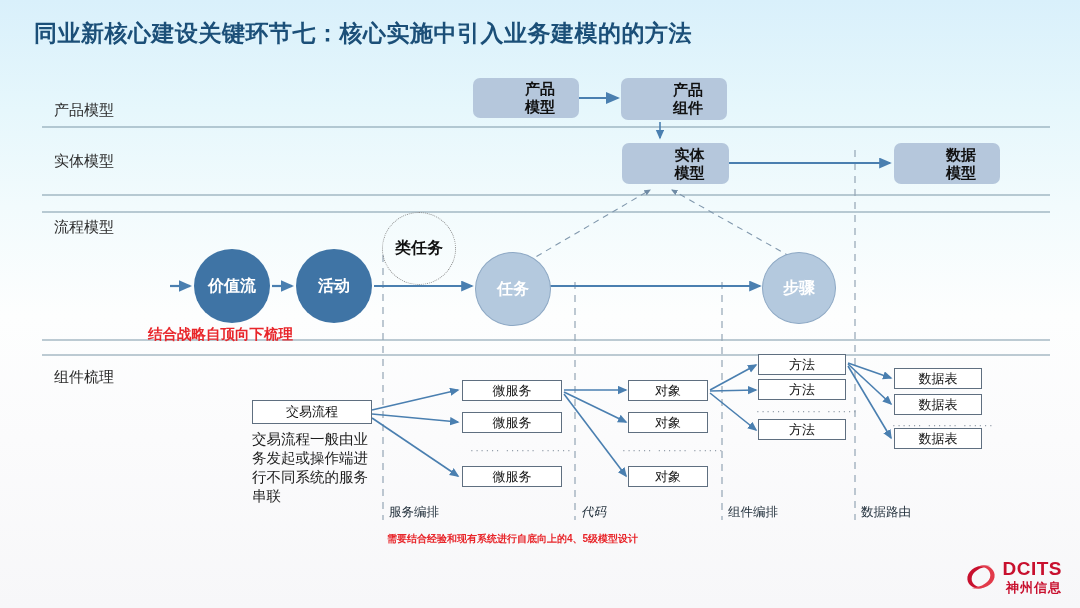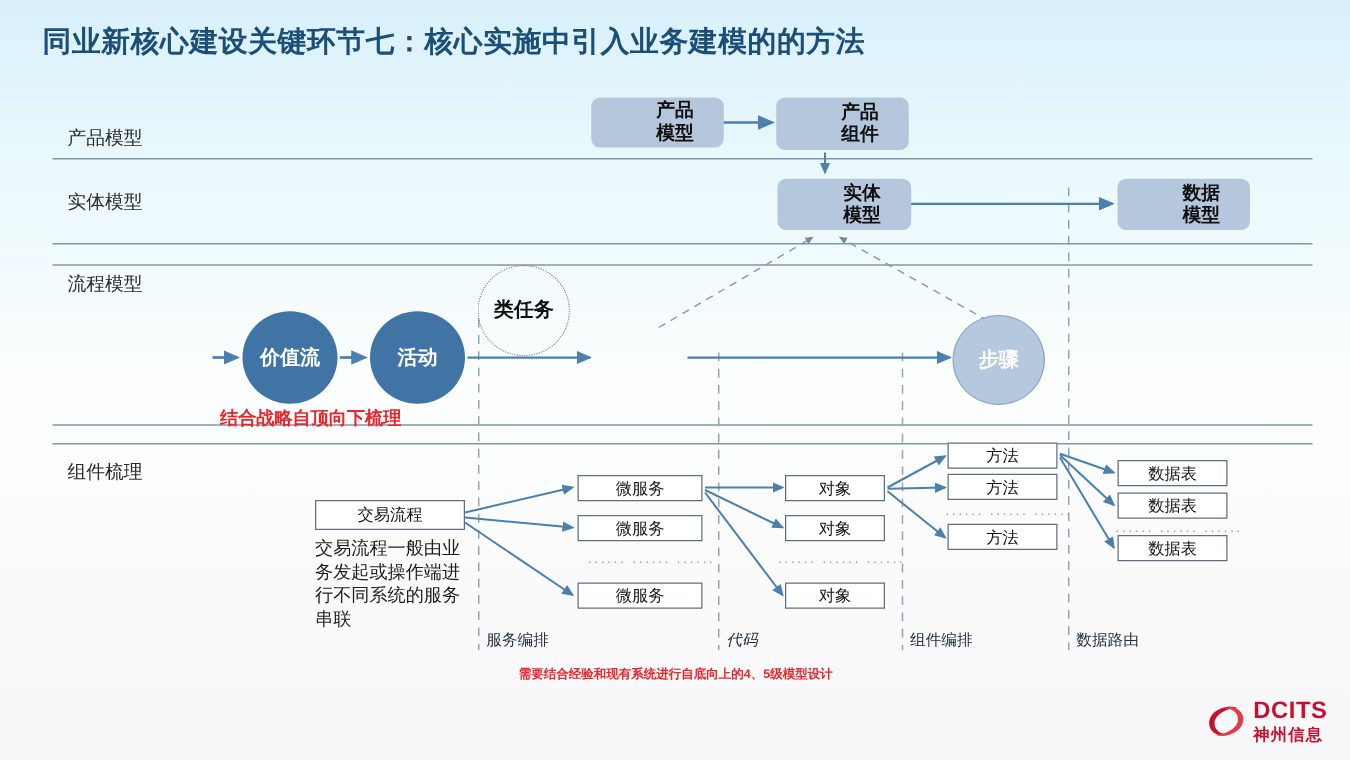--- a/index.html
+++ b/index.html
@@ -108,21 +108,20 @@
     font-size: 14.5px;
     line-height: 19px;
     color: #1d1d1d;
     width: 125px;
   }
   .red-note {
     position: absolute;
     color: #e8262b;
     font-weight: bold;
     white-space: nowrap;
-    margin-left: 28px;
   }
   .col-label {
     position: absolute;
     font-size: 12.5px;
     color: #23313d;
     white-space: nowrap;
   }
   
   #logo {
     position: absolute;
@@ -130,20 +129,21 @@
     bottom: 14px;
     display: flex;
     align-items: center;
     gap: 5px;
   }
   #logo-mark { width: 34px; height: 34px; }
   #logo-text {
     display: flex;
     flex-direction: column;
     line-height: 1;
+    align-items: flex-end;
   }
   #logo-en {
     font-size: 19px;
     font-weight: bold;
     color: #c8102e;
     letter-spacing: 0.5px;
   }
   #logo-cn {
     font-size: 13px;
     font-weight: bold;
@@ -235,20 +235,21 @@
   </div>
 
   <div class="model-box" style="left:894px; top:143px; width:78px; height:41px;">
     <span>数据</span>
     <span>模型</span>
   </div>
 
   <div class="circle dark" style="left:194px; top:249px; width:76px; height:74px;">价值流</div>
   <div class="circle dark" style="left:296px; top:249px; width:76px; height:74px;">活动</div>
   <div class="circle dotted" style="left:382px; top:212px; width:72px; height:71px;">类任务</div>
+  <div class="circle light" style="left:475px; top:252px; width:74px; height:72px;">任务</div>
   <div class="circle light" style="left:762px; top:252px; width:72px; height:70px;">步骤</div>
 
   <div class="red-note" style="left:148px; top:325px; font-size:14.5px;">结合战略自顶向下梳理</div>
 
   <div class="rect" style="left:252px; top:400px; width:120px; height:24px;">交易流程</div>
   <div class="note" style="left:252px; top:430px;">交易流程一般由业务发起或操作端进行不同系统的服务串联</div>
 
   <div class="rect" style="left:462px; top:380px; width:100px; height:21px;">微服务</div>
   <div class="rect" style="left:462px; top:412px; width:100px; height:21px;">微服务</div>
   <div class="dots" style="left:470px; top:444px;">······ ······ ······</div>

